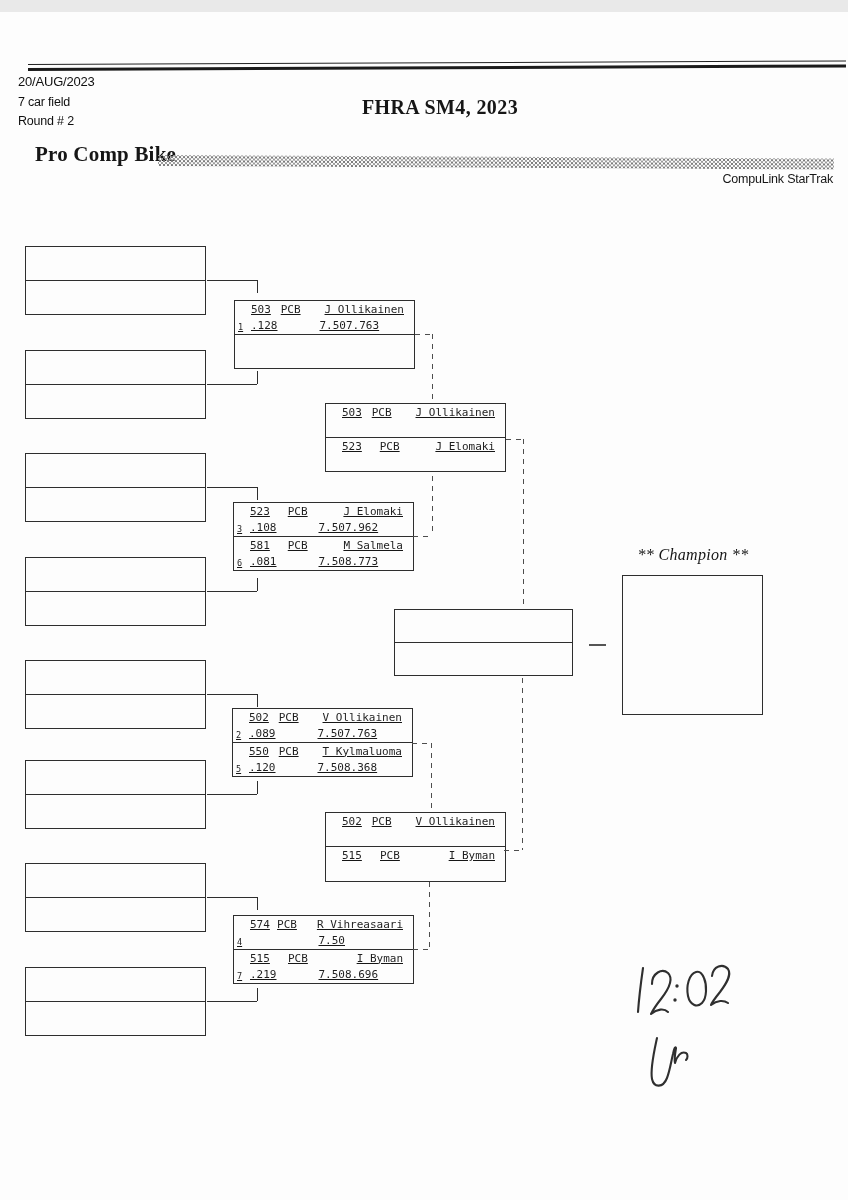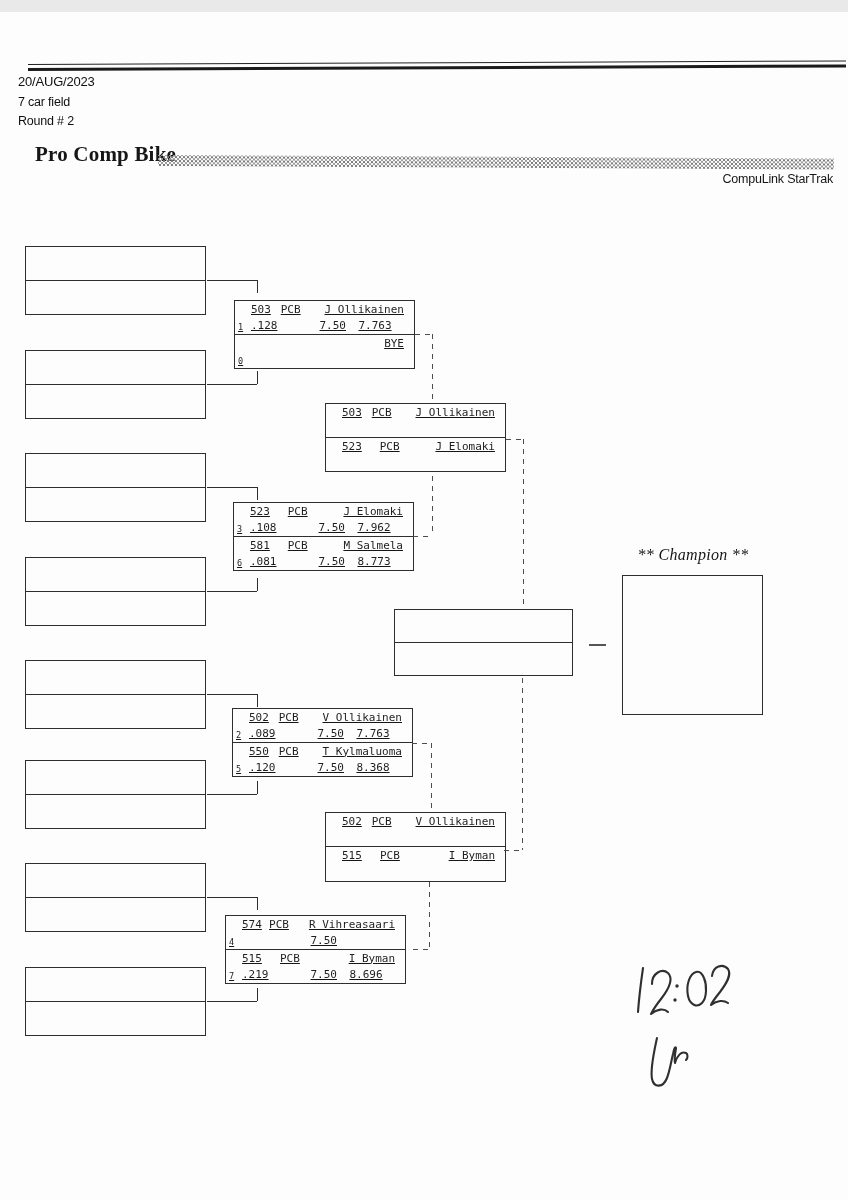--- a/index.html
+++ b/index.html
@@ -33,21 +33,21 @@
   .half.top { border-bottom:1px solid #2e2e2e; }
   .l1, .l2 { display:flex; font-family:"DejaVu Sans Mono", monospace; font-size:11px; color:#1e1e1e; white-space:pre; }
   .l1 { padding:2px 10px 0 16px; height:15px; }
   .l2 { padding:1px 10px 0 3px; height:15px; }
   .car { width:38px; }
   .cls { width:56px; }
   .drv { flex:1; text-align:right; }
   .rank { width:13px; font-size:8.5px; padding-top:3px; }
   .rt  { width:42px; }
   .dial { flex:1; text-align:right; }
-  .et  { width:58px; text-align:center; }
+  .et  { width:58px; text-align:left; }
   
   .hl { position:absolute; height:1px; background:#2e2e2e; }
   .vl { position:absolute; width:1px; background:#2e2e2e; }
   .dh { position:absolute; height:1px; background:repeating-linear-gradient(to right, #4d4d4d 0 5px, rgba(0,0,0,0) 5px 10px); }
   .dv { position:absolute; width:1px; background:repeating-linear-gradient(to bottom, #4d4d4d 0 5px, rgba(0,0,0,0) 5px 10px); }
   .champ-label { position:absolute; left:618px; top:534px; width:150px; text-align:center;
     font-family:"Liberation Serif", serif; font-style:italic; font-size:16px; letter-spacing:0.3px; }
   .bottom-band { position:absolute; left:18px; top:1194px; width:744px; height:6px;
     background:repeating-linear-gradient(90deg, #1d1d1d 0 42px, rgba(29,29,29,0.12) 42px 54px); }
   .handwriting { position:absolute; left:600px; top:930px; }
@@ -56,20 +56,21 @@
 <body>
 
 <div class="page">
 
   <div class="rule-thin"></div>
   <div class="rule-thick"></div>
 
   <div class="meta" style="top:62px;">20/AUG/2023</div>
   <div class="meta m2" style="top:83px;">7 car field</div>
   <div class="meta m2" style="top:102px;">Round # 2</div>
+  <div class="event-title">FHRA SM4, 2023</div>
   <div class="class-heading">Pro Comp Bike</div>
   <div class="dot-band"></div>
   <div class="brand">CompuLink StarTrak</div>
 
   <div class="ebox" style="top:234px;">
       <div class="half top"></div>
       <div class="half"></div>
     </div>
   <div class="ebox" style="top:338px;">
       <div class="half top"></div>
@@ -124,33 +125,20 @@
         <span class="cls">PCB</span>
         <span class="drv">J Ollikainen</span>
       </div>
       <div class="l2">
         <span class="rank">1</span>
         <span class="rt">.128</span>
         <span class="dial">7.50</span>
         <span class="et">7.763</span>
       </div>
     </div>
-    <div class="half">
-      <div class="l1">
-        <span class="car"></span>
-        <span class="cls"></span>
-        <span class="drv">BYE</span>
-      </div>
-      <div class="l2">
-        <span class="rank">0</span>
-        <span class="rt"></span>
-        <span class="dial"></span>
-        <span class="et"></span>
-      </div>
-    </div>
   </div>
 
   <div class="mbox" style="left:233px;top:490px;">
     <div class="half top">
       <div class="l1">
         <span class="car">523</span>
         <span class="cls">PCB</span>
         <span class="drv">J Elomaki</span>
       </div>
       <div class="l2">
@@ -197,21 +185,21 @@
       </div>
       <div class="l2">
         <span class="rank">5</span>
         <span class="rt">.120</span>
         <span class="dial">7.50</span>
         <span class="et">8.368</span>
       </div>
     </div>
   </div>
 
-  <div class="mbox" style="left:225px;top:903px;">
+  <div class="mbox" style="left:233px;top:903px;">
     <div class="half top">
       <div class="l1">
         <span class="car">574</span>
         <span class="cls">PCB</span>
         <span class="drv">R Vihreasaari</span>
       </div>
       <div class="l2">
         <span class="rank">4</span>
         <span class="rt"></span>
         <span class="dial">7.50</span>

